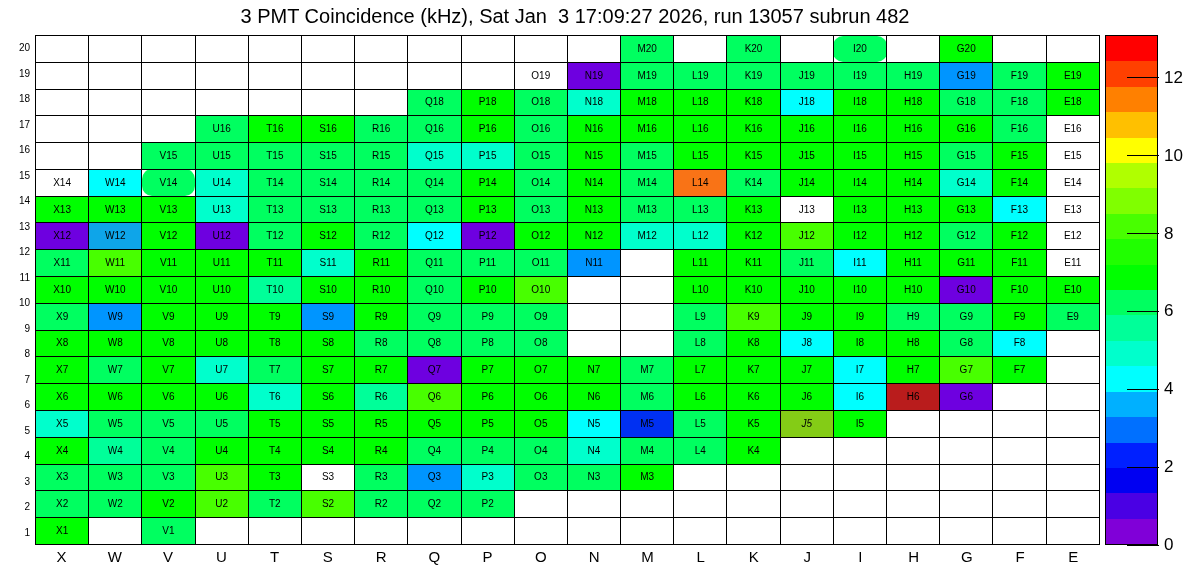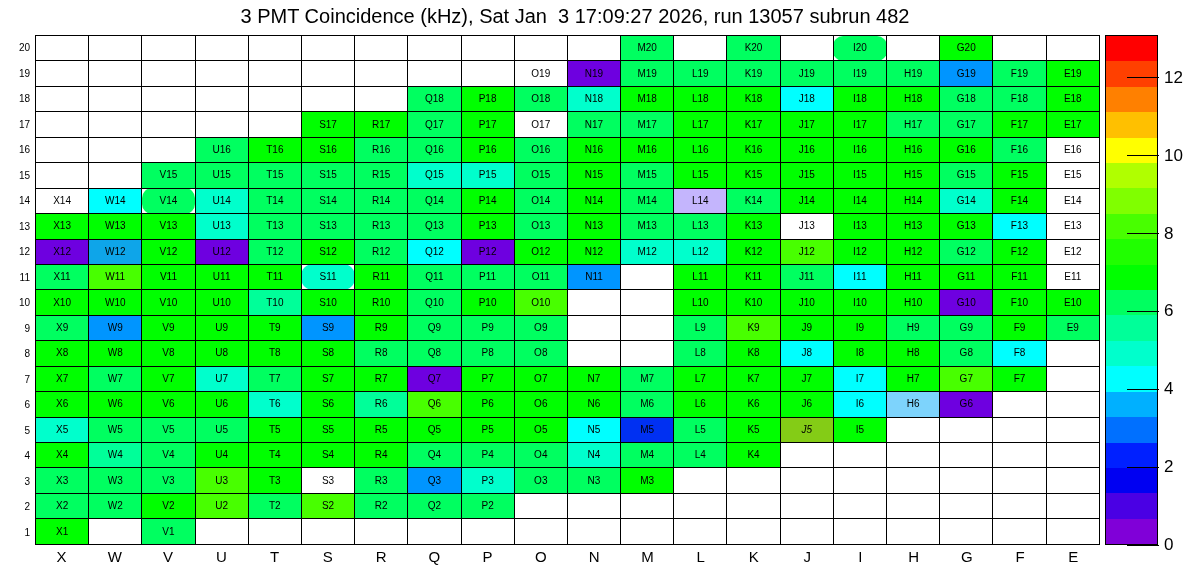--- a/index.html
+++ b/index.html
@@ -127,42 +127,20 @@
           <td style="background: rgb(0, 255, 0);">I18</td>
           <td style="background: rgb(0, 255, 0);">H18</td>
           <td style="background: rgb(0, 255, 96);">G18</td>
           <td style="background: rgb(0, 255, 96);">F18</td>
           <td style="background: rgb(0, 255, 0);">E18</td>
         </tr>
         <tr>
           <td></td>
           <td></td>
           <td></td>
-          <td></td>
-          <td></td>
-          <td style="background: rgb(0, 255, 0);">S17</td>
-          <td style="background: rgb(0, 255, 0);">R17</td>
-          <td style="background: rgb(0, 255, 96);">Q17</td>
-          <td style="background: rgb(0, 255, 0);">P17</td>
-          <td style="background: rgb(255, 255, 255);">O17</td>
-          <td style="background: rgb(0, 255, 96);">N17</td>
-          <td style="background: rgb(0, 255, 96);">M17</td>
-          <td style="background: rgb(0, 255, 0);">L17</td>
-          <td style="background: rgb(0, 255, 0);">K17</td>
-          <td style="background: rgb(0, 255, 0);">J17</td>
-          <td style="background: rgb(0, 255, 0);">I17</td>
-          <td style="background: rgb(0, 255, 96);">H17</td>
-          <td style="background: rgb(0, 255, 96);">G17</td>
-          <td style="background: rgb(0, 255, 0);">F17</td>
-          <td style="background: rgb(0, 255, 0);">E17</td>
-        </tr>
-        <tr>
-          <td></td>
-          <td></td>
-          <td></td>
           <td style="background: rgb(0, 255, 96);">U16</td>
           <td style="background: rgb(0, 255, 0);">T16</td>
           <td style="background: rgb(0, 255, 0);">S16</td>
           <td style="background: rgb(0, 255, 96);">R16</td>
           <td style="background: rgb(0, 255, 96);">Q16</td>
           <td style="background: rgb(0, 255, 0);">P16</td>
           <td style="background: rgb(0, 255, 96);">O16</td>
           <td style="background: rgb(0, 255, 0);">N16</td>
           <td style="background: rgb(0, 255, 0);">M16</td>
           <td style="background: rgb(0, 255, 0);">L16</td>
@@ -202,21 +180,21 @@
           <td style="background: rgb(0, 255, 96); border-radius: 10px;">V14</td>
           <td style="background: rgb(0, 255, 204);">U14</td>
           <td style="background: rgb(0, 255, 96);">T14</td>
           <td style="background: rgb(0, 255, 96);">S14</td>
           <td style="background: rgb(0, 255, 96);">R14</td>
           <td style="background: rgb(0, 255, 96);">Q14</td>
           <td style="background: rgb(0, 255, 0);">P14</td>
           <td style="background: rgb(0, 255, 96);">O14</td>
           <td style="background: rgb(0, 255, 0);">N14</td>
           <td style="background: rgb(0, 255, 96);">M14</td>
-          <td style="background: #c4b5fd;">L14</td>
+          <td style="background: #f97316;">L14</td>
           <td style="background: rgb(0, 255, 96);">K14</td>
           <td style="background: rgb(0, 255, 0);">J14</td>
           <td style="background: rgb(0, 255, 0);">I14</td>
           <td style="background: rgb(0, 255, 0);">H14</td>
           <td style="background: rgb(0, 255, 204);">G14</td>
           <td style="background: rgb(0, 255, 0);">F14</td>
           <td style="background: rgb(255, 255, 255);">E14</td>
         </tr>
         <tr>
           <td style="background: rgb(0, 255, 0);">X13</td>
@@ -261,21 +239,21 @@
           <td style="background: rgb(0, 255, 96);">G12</td>
           <td style="background: rgb(0, 255, 0);">F12</td>
           <td style="background: rgb(255, 255, 255);">E12</td>
         </tr>
         <tr>
           <td style="background: rgb(0, 255, 96);">X11</td>
           <td style="background: rgb(72, 255, 0);">W11</td>
           <td style="background: rgb(0, 255, 0);">V11</td>
           <td style="background: rgb(0, 255, 0);">U11</td>
           <td style="background: rgb(0, 255, 0);">T11</td>
-          <td style="background: rgb(0, 255, 204); border-radius: 12px;">S11</td>
+          <td style="background: rgb(0, 255, 204);">S11</td>
           <td style="background: rgb(0, 255, 0);">R11</td>
           <td style="background: rgb(0, 255, 96);">Q11</td>
           <td style="background: rgb(0, 255, 96);">P11</td>
           <td style="background: rgb(0, 255, 96);">O11</td>
           <td style="background: rgb(0, 149, 255);">N11</td>
           <td></td>
           <td style="background: rgb(0, 255, 0);">L11</td>
           <td style="background: rgb(0, 255, 0);">K11</td>
           <td style="background: rgb(0, 255, 96);">J11</td>
           <td style="background: rgb(0, 255, 255);">I11</td>
@@ -382,21 +360,21 @@
           <td style="background: rgb(0, 255, 153);">R6</td>
           <td style="background: rgb(72, 255, 0);">Q6</td>
           <td style="background: rgb(0, 255, 0);">P6</td>
           <td style="background: rgb(0, 255, 0);">O6</td>
           <td style="background: rgb(0, 255, 0);">N6</td>
           <td style="background: rgb(0, 255, 96);">M6</td>
           <td style="background: rgb(0, 255, 0);">L6</td>
           <td style="background: rgb(0, 255, 0);">K6</td>
           <td style="background: rgb(0, 255, 0);">J6</td>
           <td style="background: rgb(0, 255, 255);">I6</td>
-          <td style="background: #7dd3fc;">H6</td>
+          <td style="background: #b91c1c;">H6</td>
           <td style="background: rgb(110, 0, 224);">G6</td>
           <td></td>
           <td></td>
         </tr>
         <tr>
           <td style="background: rgb(0, 255, 204);">X5</td>
           <td style="background: rgb(0, 255, 96);">W5</td>
           <td style="background: rgb(0, 255, 96);">V5</td>
           <td style="background: rgb(0, 255, 96);">U5</td>
           <td style="background: rgb(0, 255, 0);">T5</td>

